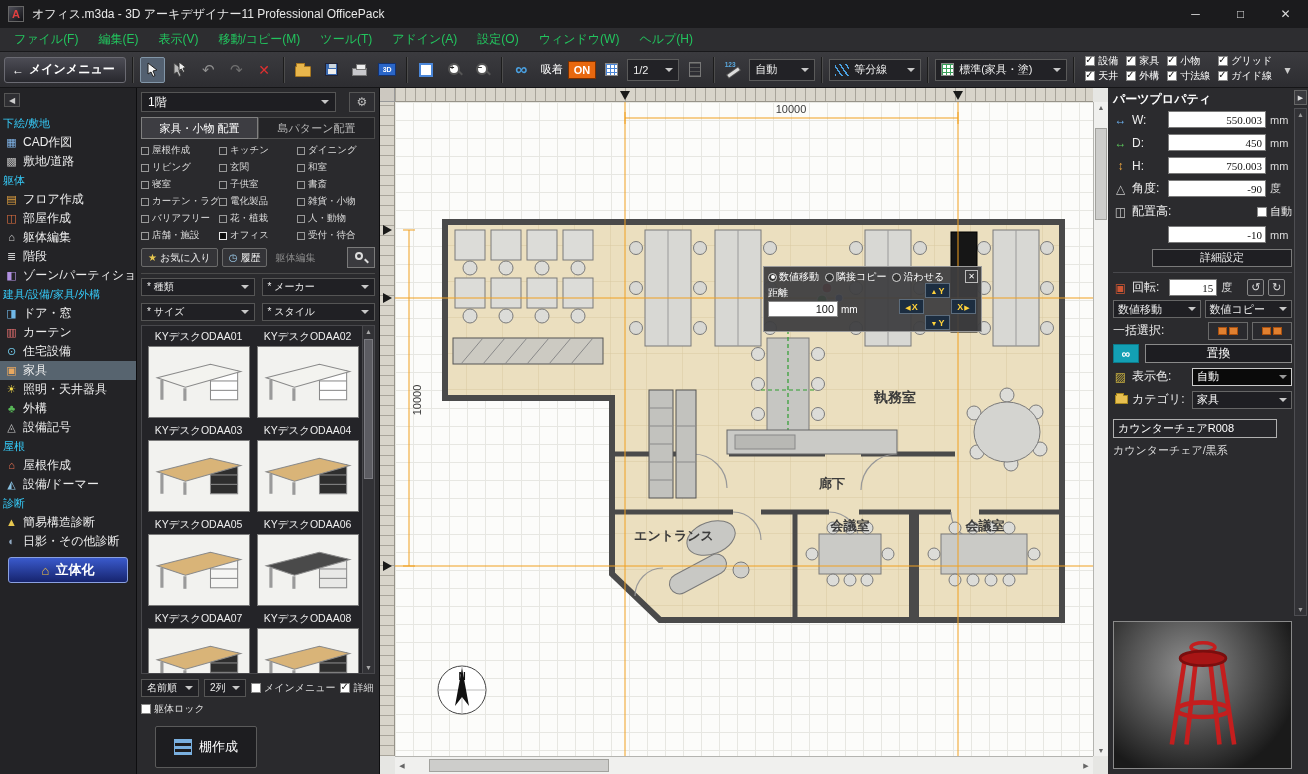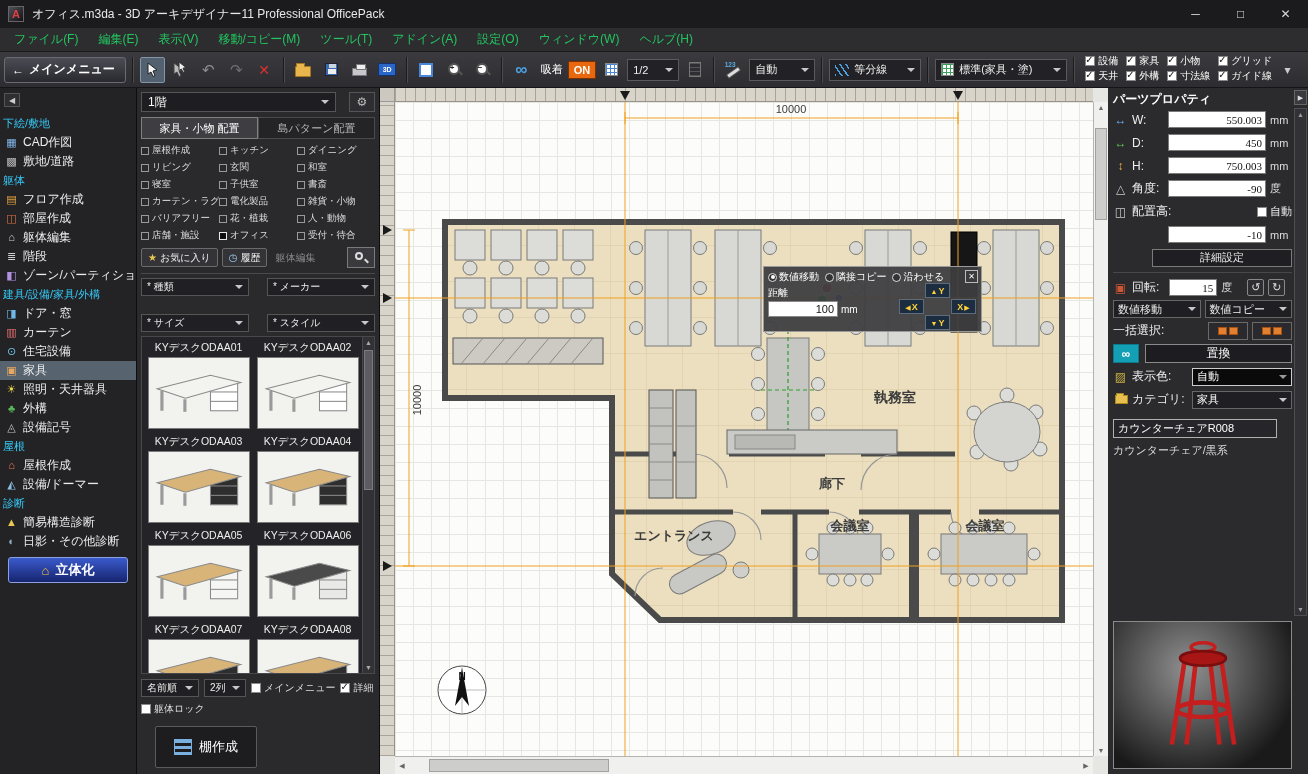--- a/index.html
+++ b/index.html
@@ -105,21 +105,21 @@
 .cat-cb{width:8px;height:8px;border:1px solid #999;background:#2a2a2d;flex:0 0 8px}
 .cat-cb.on{background:#0a0a0a;border-color:#e8e8e8;box-shadow:inset 0 0 0 1.5px #111,inset 0 0 0 3px #0a0a0a}
 .quick-row{display:flex;align-items:center;gap:4px;padding:2px 0 5px;border-bottom:1px solid #4a4a4a}
 .quick-btn{height:19px;border:1px solid #6a6a6a;border-radius:2px;background:#343438;display:flex;align-items:center;padding:0 6px;font-size:10px;color:#eee;gap:3px}
 .star-icon::before{content:"★";color:#e8c850;font-size:10px}
 .history-icon::before{content:"◷";color:#9ac8e8;font-size:10px}
 .quick-dis{color:#8a8a8a;font-size:10px;padding:0 4px}
 .search-btn{margin-left:auto;width:28px;height:21px;border:1px solid #7a7a7a;background:#3a3a3e;position:relative}
 .search-icon{position:absolute;left:7px;top:4px;width:8px;height:8px;border:2px solid #ddd;border-radius:50%}
 .search-icon::after{content:"";position:absolute;left:7px;top:6px;width:5px;height:2px;background:#ddd;transform:rotate(45deg)}
-.filter-grid{display:grid;grid-template-columns:1fr 1fr;gap:18px;padding:4px 0}
+.filter-grid{display:grid;grid-template-columns:1fr 1fr;gap:7px;padding:4px 0}
 .filter-dd{height:18px;background:#202024;border:1px solid #555;display:flex;align-items:center;padding:0 5px;font-size:10px;color:#eee}
 .prod-area{position:relative;flex:1;min-height:0;background:#242428;border:1px solid #48484c;overflow:hidden}
 .prod-grid{display:grid;grid-template-columns:1fr 1fr;column-gap:4px;row-gap:6px;padding:4px 14px 0 4px}
 .prod-card{display:flex;flex-direction:column;align-items:center}
 .prod-name{font-size:10.5px;color:#eee;margin-bottom:2px}
 .thumb{width:102px;height:72px;background:#f2f2ef;border:1px solid #7a7a7a;display:flex;align-items:center;justify-content:center}
 .thumb svg{display:block}
 .desk-white .dtop{fill:#f3f3ef}.desk-white .dbody{fill:#ffffff}
 .desk-wood-dark .dtop{fill:#d9b478}.desk-wood-dark .dbody{fill:#2e2e2e}
 .desk-wood-white .dtop{fill:#d9b478}.desk-wood-white .dbody{fill:#f6f6f4}

